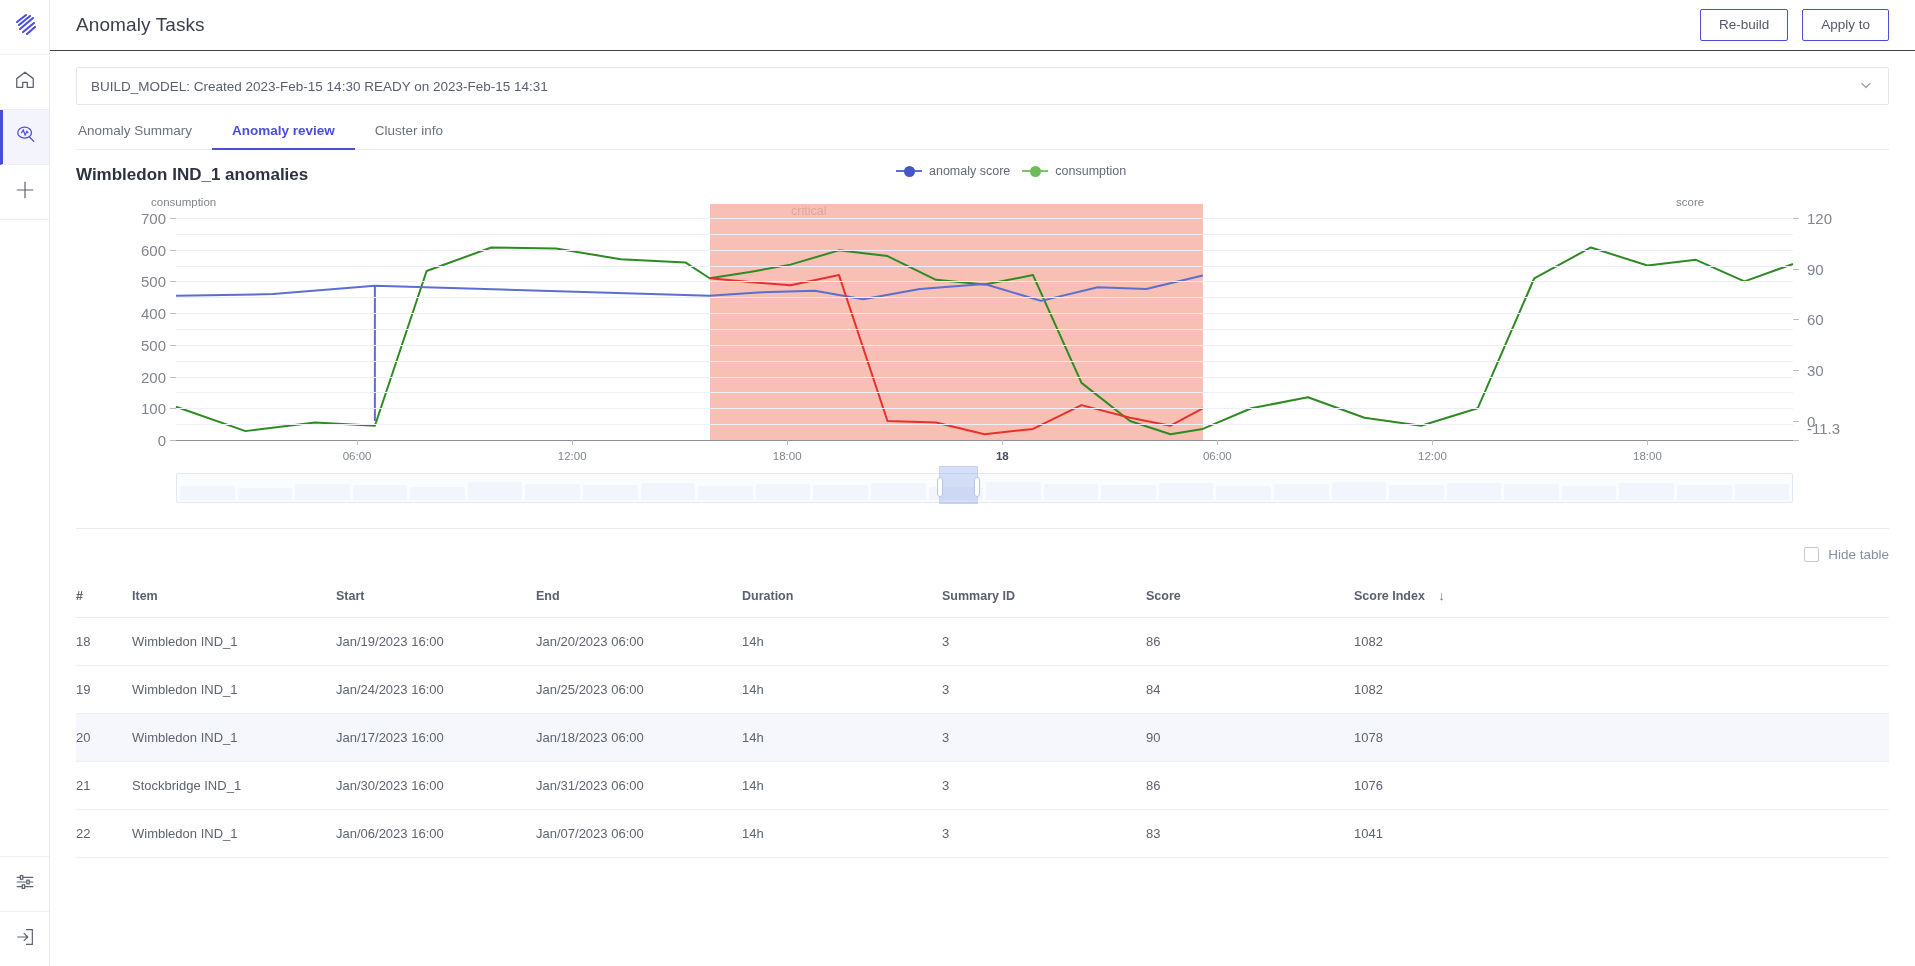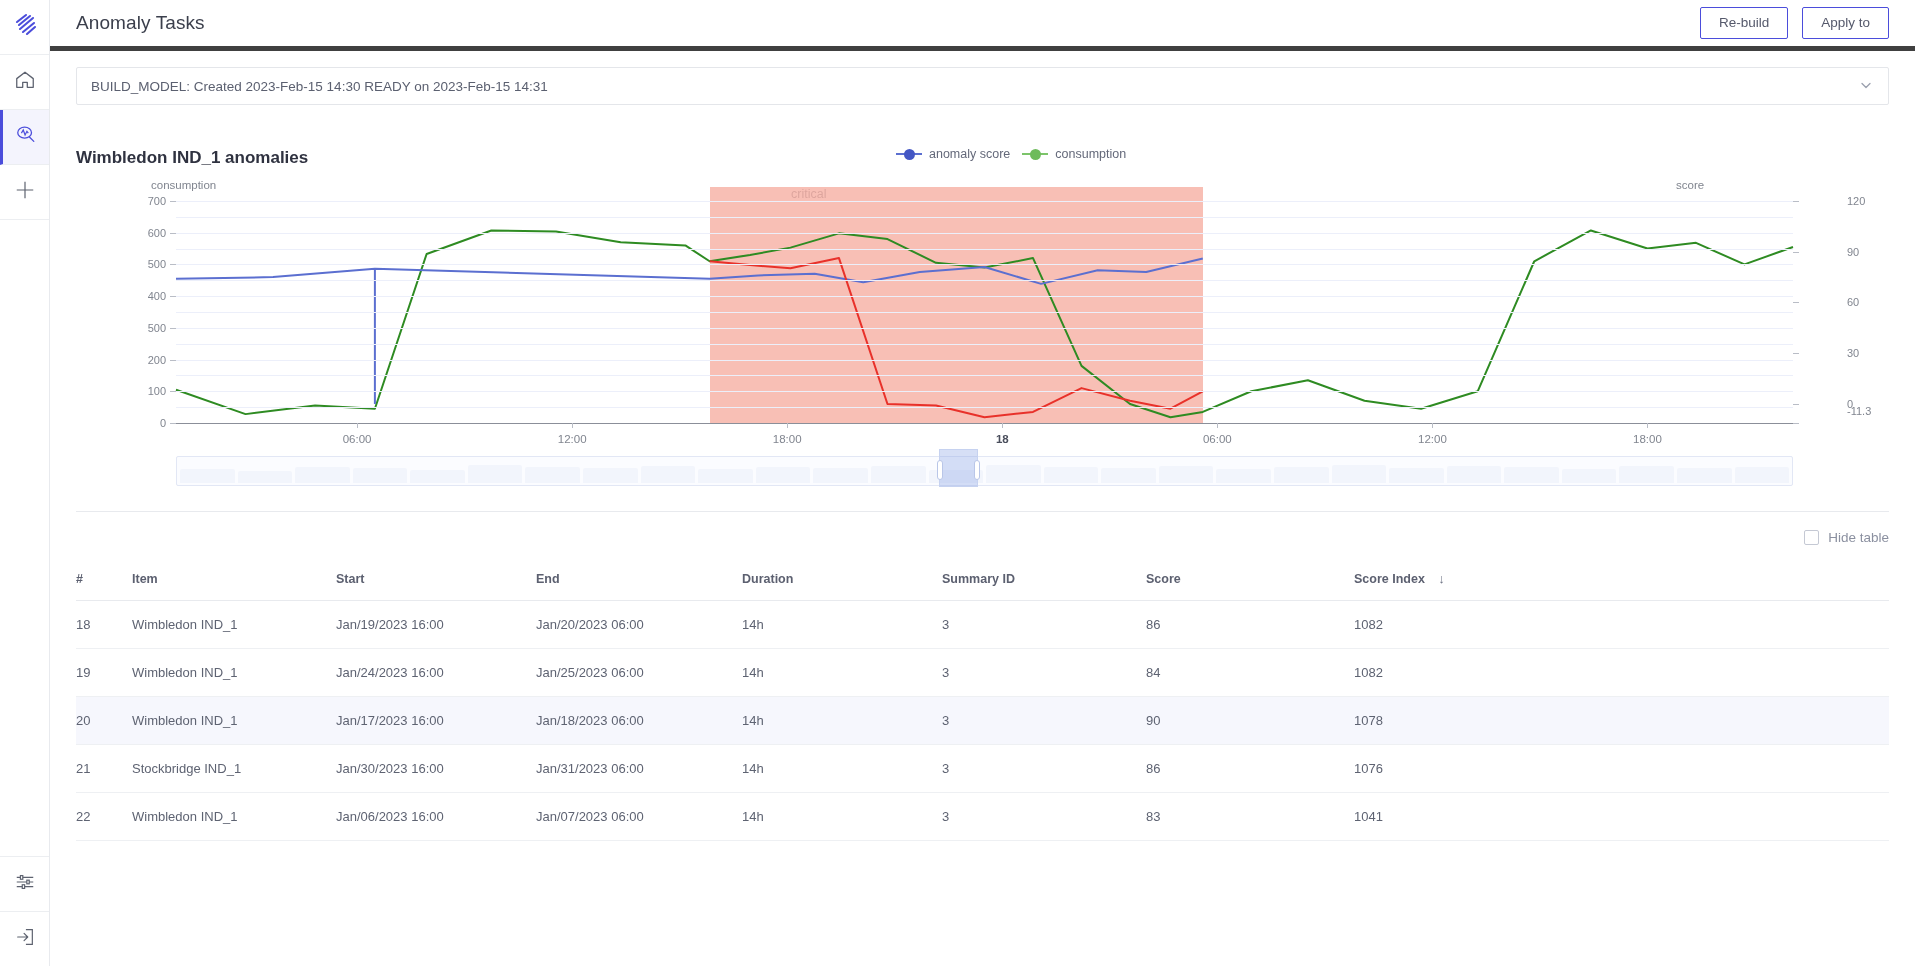--- a/index.html
+++ b/index.html
@@ -28,21 +28,21 @@
   .rail-cell.active { background: #f4f4fd; border-left: 3px solid #4b4ddb; }
   .rail-spacer { flex: 1 1 auto; }
   .rail-bottom .rail-cell { border-bottom: none; border-top: 1px solid #eceef1; }
 
   
   .content { flex: 1 1 auto; height: 966px; display: flex; flex-direction: column; min-width: 0; }
 
   .topbar {
     height: 51px; flex: 0 0 51px;
     display: flex; align-items: center;
-    border-bottom: 5px solid #404040;
+    border-bottom: 1px solid #404040;
     padding: 0 26px 0 26px;
   }
   .page-title { font-size: 19px; color: #3b3f4c; font-weight: 400; letter-spacing: .1px; }
   .topbar-actions { margin-left: auto; display: flex; gap: 14px; }
   .btn-outline {
     border: 1px solid #4b4ddb; color: #55596b; background: #fff;
     font-size: 13.5px; padding: 7px 18px; border-radius: 2px;
     font-family: "Liberation Sans", sans-serif; cursor: pointer; line-height: 1.2;
   }
 
@@ -62,40 +62,40 @@
 
   .tabs { display: flex; gap: 0; margin-top: 18px; border-bottom: 1px solid #e8eaee; }
   .tab {
     font-size: 13.5px; color: #6d7280; padding: 0 20px 10px 20px; cursor: pointer;
     border-bottom: 2px solid transparent; margin-bottom: -1px;
   }
   .tab:first-child { padding-left: 2px; }
   .tab.active { color: #4b4ddb; font-weight: 700; border-bottom-color: #4b4ddb; }
 
   
-  .chart-head { display: flex; align-items: center; margin-top: 40px; position: relative; height: 26px; }
+  .chart-head { display: flex; align-items: center; margin-top: 12px; position: relative; height: 26px; }
   .chart-title { font-size: 17px; font-weight: 700; color: #2f3240; }
   .legend { position: absolute; left: 820px; top: 2px; display: flex; gap: 12px; align-items: center; }
   .legend-item { display: flex; align-items: center; gap: 7px; font-size: 12.5px; color: #64697a; }
   .legend-mark { width: 26px; height: 11px; position: relative; }
   .legend-mark i { position: absolute; left: 0; top: 4px; width: 26px; height: 2.5px; display: block; }
   .legend-mark b { position: absolute; left: 8px; top: 0; width: 11px; height: 11px; border-radius: 50%; }
 
   .plotwrap { position: relative; height: 300px; margin-top: 8px; }
   .axis-cap { position: absolute; font-size: 11.5px; color: #80858f; top: 0; }
   .cap-left { left: 75px; }
   .cap-right { left: 1600px; }
   .cap-mid { left: 715px; top: 8px; font-size: 12.5px; color: #4e5262; }
 
   .plot {
     position: absolute; left: 100px; right: 96px; top: 22px; height: 222px;
   }
   .gridline { position: absolute; left: 0; right: 0; height: 1px; background: #eceffa; }
   .axisline { position: absolute; left: 0; right: 0; height: 1px; background: #8b8f99; }
-  .ytick { position: absolute; font-size: 11px; color: #80858f; transform: translateY(-50%); margin-left: 40px; }
+  .ytick { position: absolute; font-size: 15px; color: #80858f; transform: translateY(-50%); }
   .ytick.l { right: calc(100% + 10px); }
   .ytick.r { left: calc(100% + 14px); }
   .tickmark { position: absolute; width: 6px; height: 1px; background: #b9bdc6; }
   .tickmark.l { right: 100%; }
   .tickmark.r { left: 100%; }
   .xtick { position: absolute; top: 8px; font-size: 11.5px; color: #80858f; transform: translateX(-50%); }
   .xtick.day { font-weight: 700; color: #4a4e5c; }
   .xtickmark { position: absolute; top: 0; width: 1px; height: 5px; background: #b9bdc6; }
   .critical-band { position: absolute; top: -14px; bottom: 0; background: #f7b4a8; opacity: .85; }
 
@@ -206,20 +206,25 @@
 
       <div class="build-bar">
         <span>BUILD_MODEL: Created 2023-Feb-15 14:30 READY on 2023-Feb-15 14:31</span>
         <span class="chev">
           <svg width="16" height="16" viewBox="0 0 16 16" fill="none" stroke="#9aa0ae" stroke-width="1.3">
             <path d="M4 6.5 L8 10.5 L12 6.5" stroke-linecap="round" stroke-linejoin="round"></path>
           </svg>
         </span>
       </div>
 
+      <div class="tabs">
+        <div class="tab">Anomaly Summary</div>
+        <div class="tab active">Anomaly review</div>
+        <div class="tab">Cluster info</div>
+      </div>
 
       <div class="chart-head">
         <div class="chart-title">Wimbledon IND_1 anomalies</div>
         <div class="legend">
           <div class="legend-item">
             <span class="legend-mark">
               <i style="background:#5b6fd0"></i>
                 <b style="background:#4457c4"></b>
             </span>
             <span>anomaly score</span>

